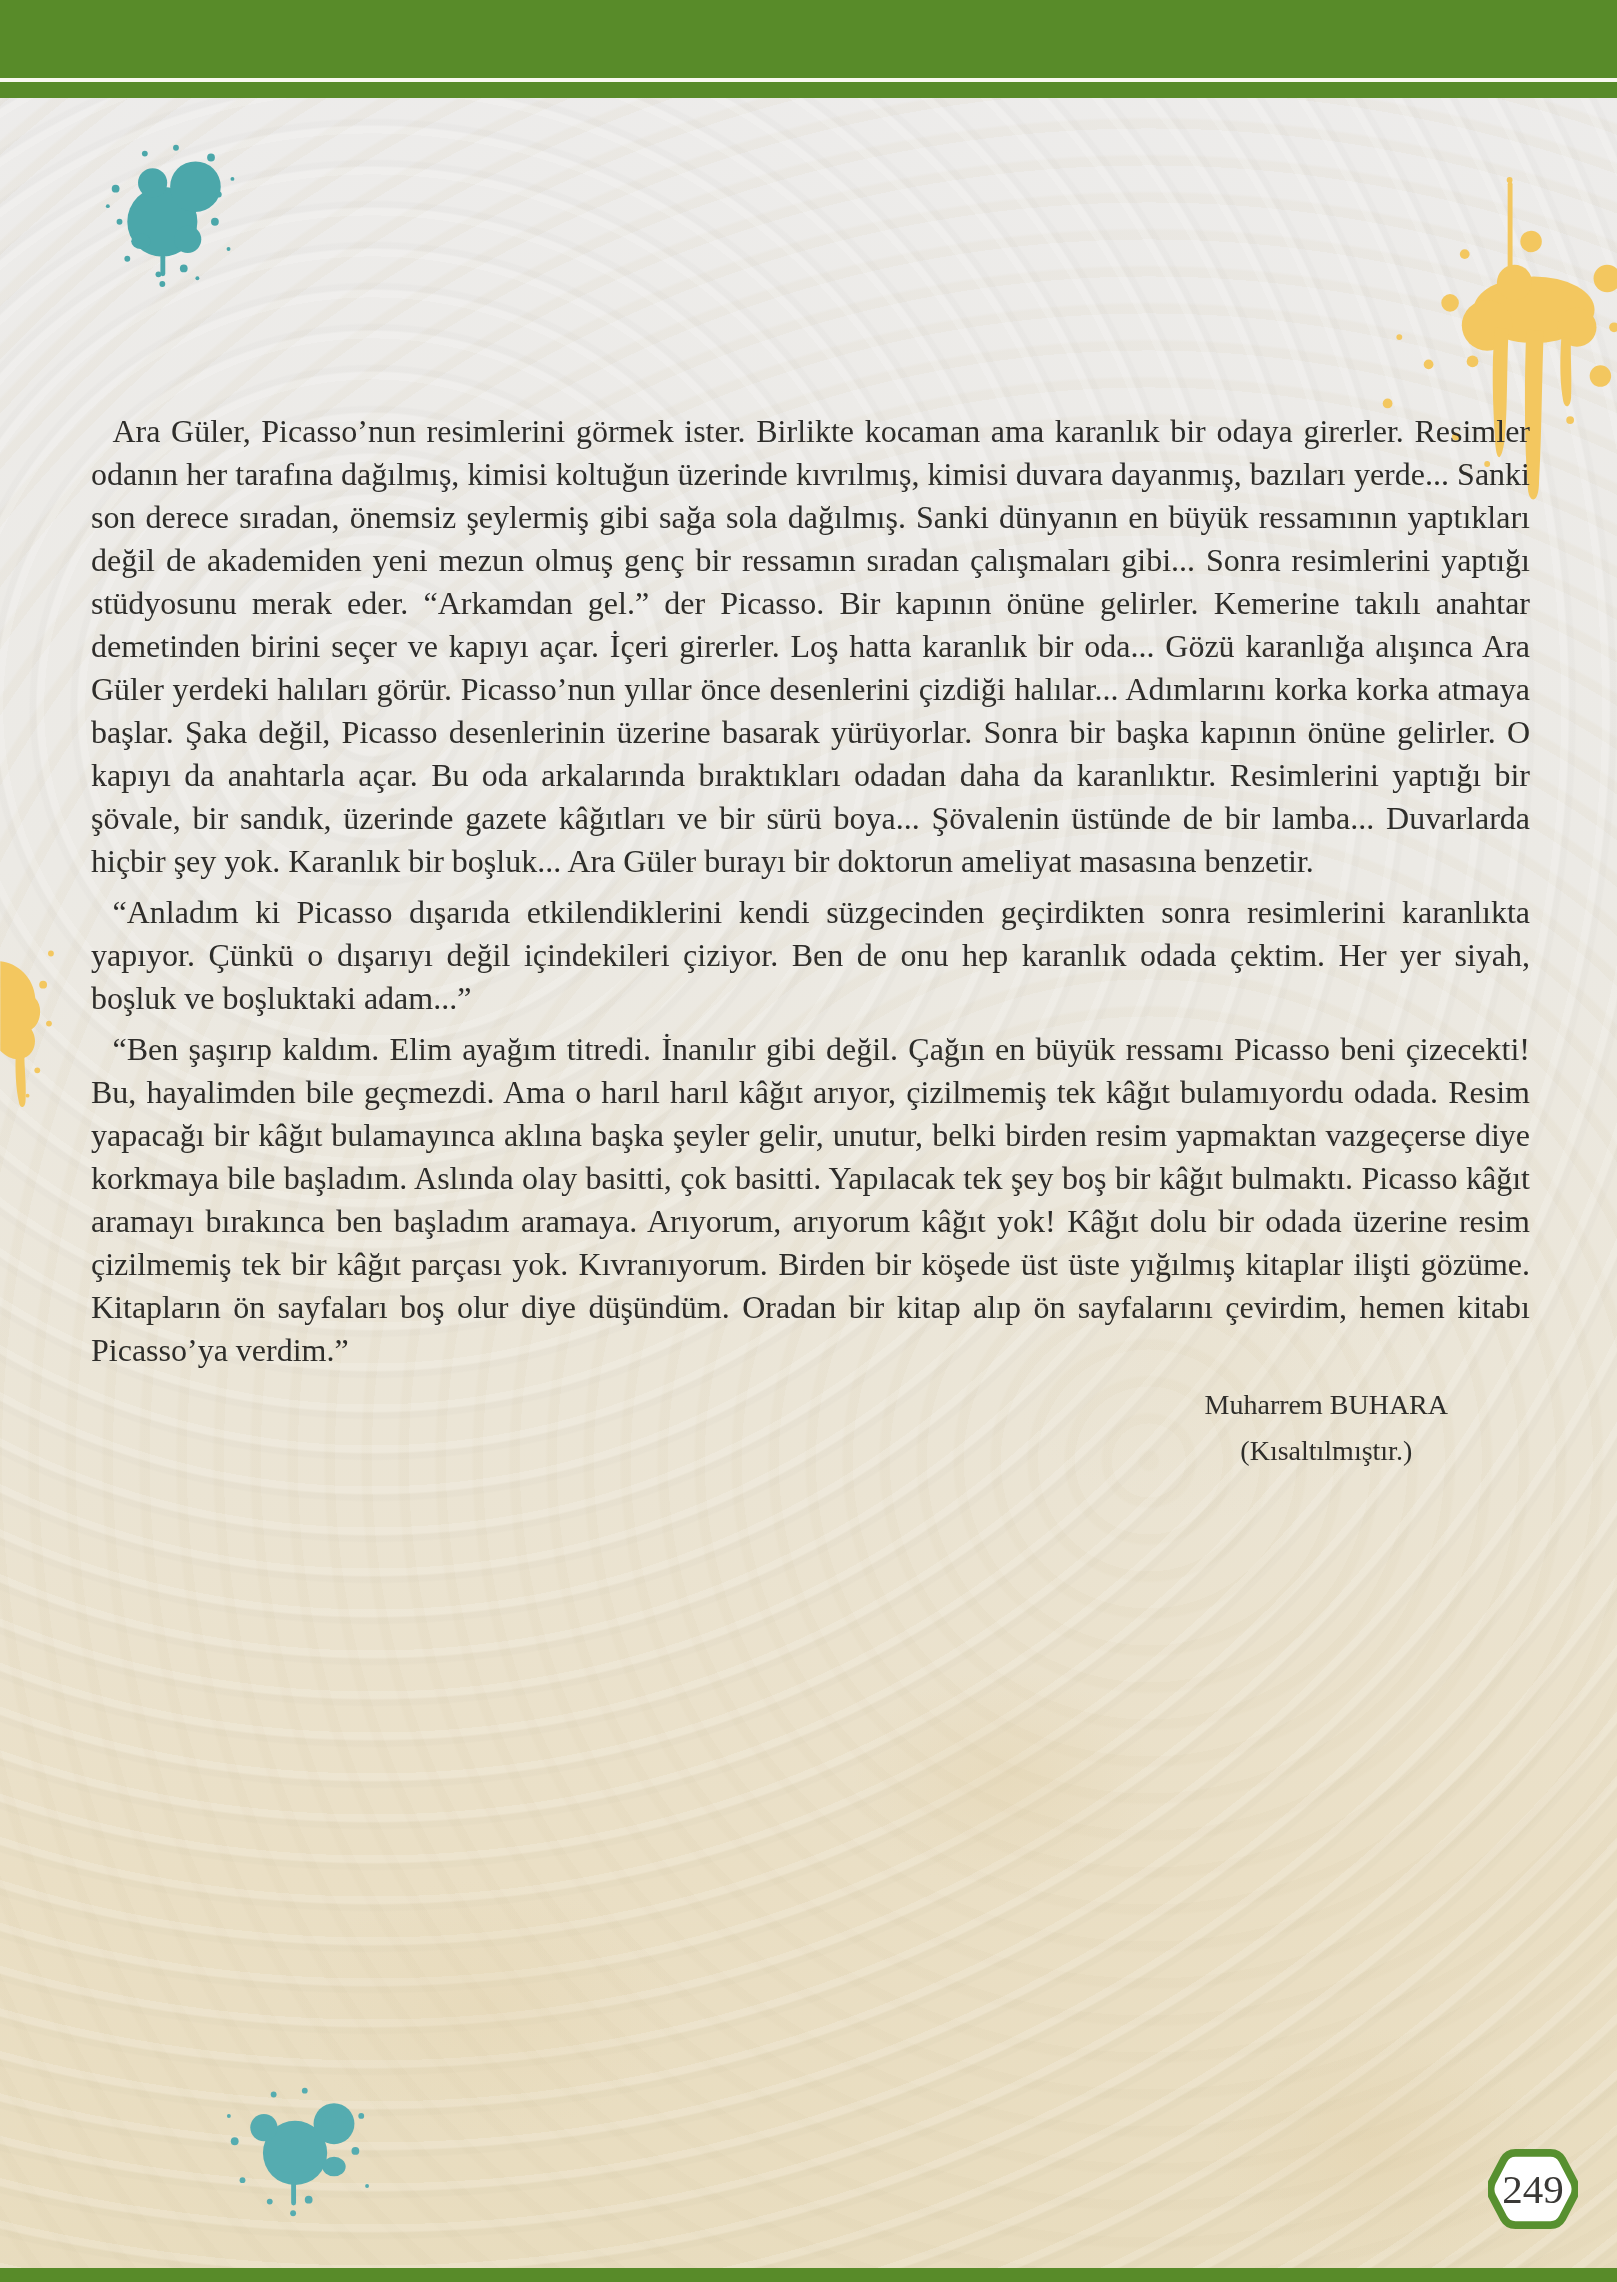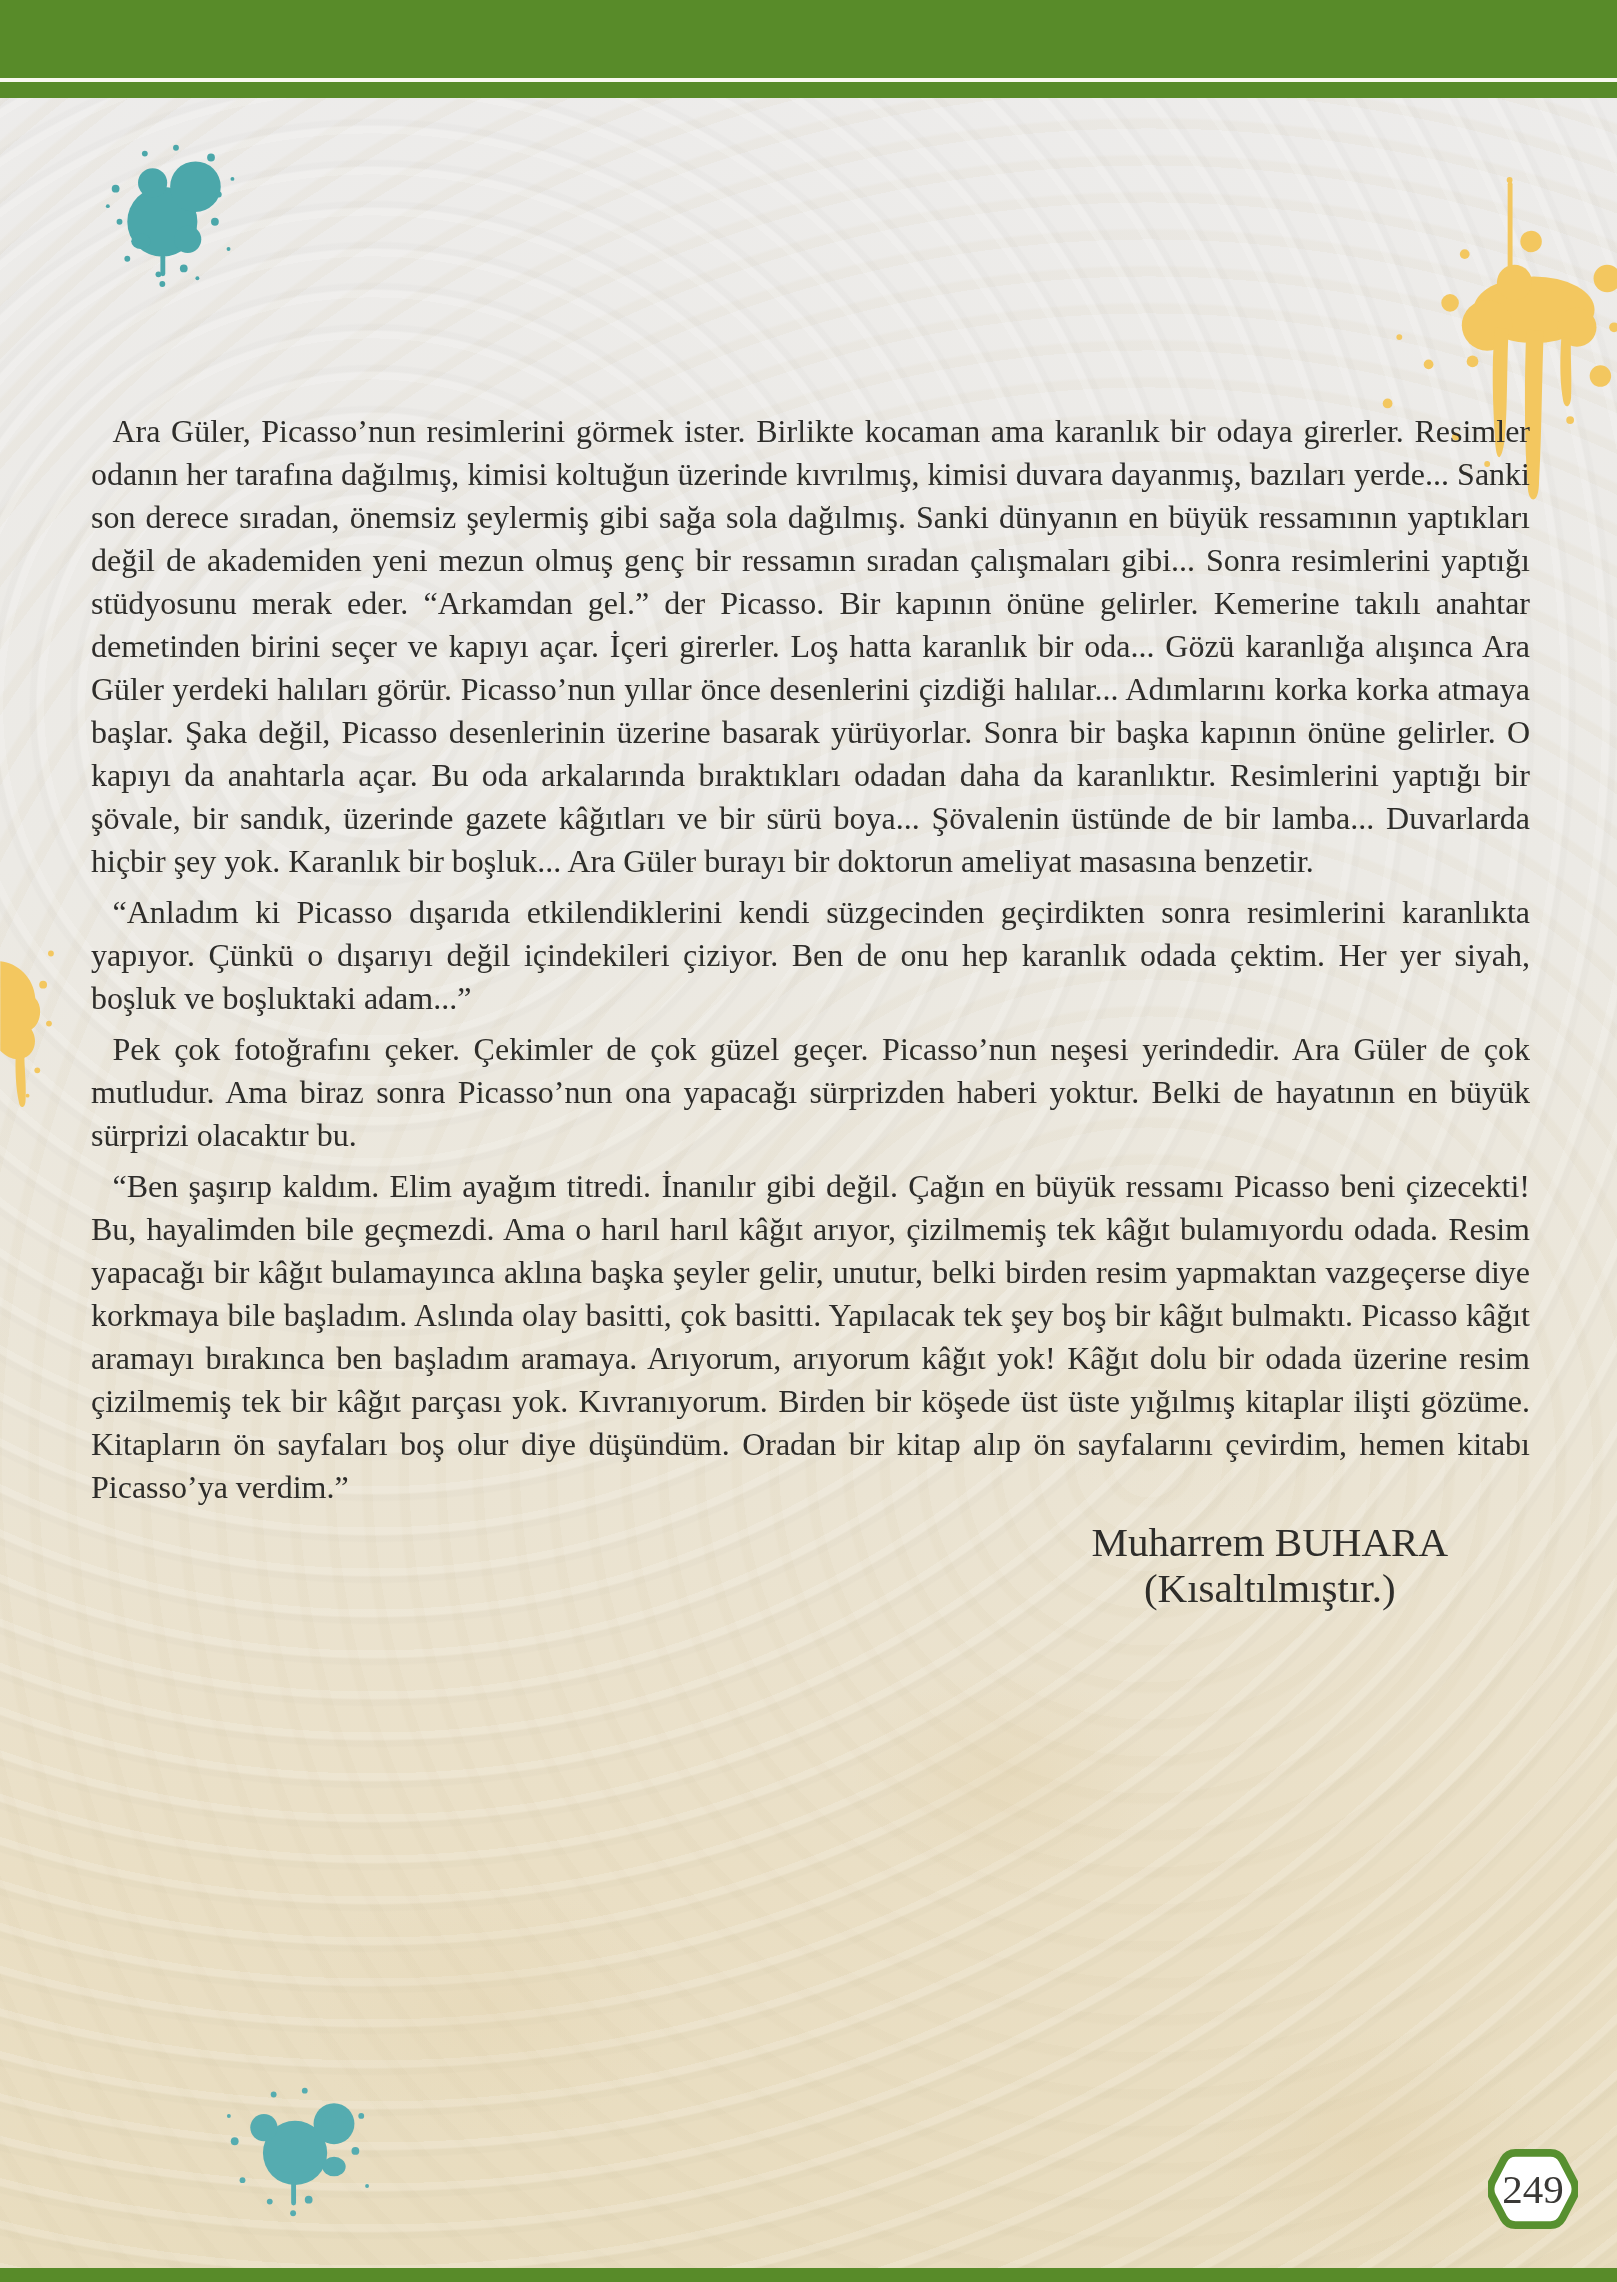--- a/index.html
+++ b/index.html
@@ -80,21 +80,21 @@
   .story p.italic {
   }
   .attribution {
     margin-top: 9.8px;
     display: flex;
     justify-content: flex-end;
     padding-right: 90px;
   }
   .attribution .inner {
     text-align: center;
-    font-size: 41px;
+    font-size: 28px;
     line-height: 46px;
     color: #2e2d2a;
   }
   .page-badge {
     position: absolute;
     left: 1488px;
     top: 2147px;
     z-index: 4;
   }
   .page-badge text {
@@ -186,21 +186,20 @@
     <circle cx="146" cy="40" r="3"></circle>
   <circle cx="88" cy="14" r="3"></circle>
     <circle cx="56" cy="18" r="3"></circle>
     <circle cx="10" cy="40" r="2"></circle>
   <circle cx="152" cy="112" r="2"></circle>
 </svg>
 
 <div class="story">
   <p>Ara Güler, Picasso’nun resimlerini görmek ister. Birlikte kocaman ama karanlık bir odaya girerler. Resimler odanın her tarafına dağılmış, kimisi koltuğun üzerinde kıvrılmış, kimisi duvara dayanmış, bazıları yerde... Sanki son derece sıradan, önemsiz şeylermiş gibi sağa sola dağılmış. Sanki dünyanın en büyük ressamının yaptıkları değil de akademiden yeni mezun olmuş genç bir ressamın sıradan çalışmaları gibi... Sonra resimlerini yaptığı stüdyosunu merak eder. “Arkamdan gel.” der Picasso. Bir kapının önüne gelirler. Kemerine takılı anahtar demetinden birini seçer ve kapıyı açar. İçeri girerler. Loş hatta karanlık bir oda... Gözü karanlığa alışınca Ara Güler yerdeki halıları görür. Picasso’nun yıllar önce desenlerini çizdiği halılar... Adımlarını korka korka atmaya başlar. Şaka değil, Picasso desenlerinin üzerine basarak yürüyorlar. Sonra bir başka kapının önüne gelirler. O kapıyı da anahtarla açar. Bu oda arkalarında bıraktıkları odadan daha da karanlıktır. Resimlerini yaptığı bir şövale, bir sandık, üzerinde gazete kâğıtları ve bir sürü boya... Şövalenin üstünde de bir lamba... Duvarlarda hiçbir şey yok. Karanlık bir boşluk... Ara Güler burayı bir doktorun ameliyat masasına benzetir.</p>
   <p class="italic">“Anladım ki Picasso dışarıda etkilendiklerini kendi süzgecinden geçirdikten sonra resimlerini karanlıkta yapıyor. Çünkü o dışarıyı değil içindekileri çiziyor. Ben de onu hep karanlık odada çektim. Her yer siyah, boşluk ve boşluktaki adam...”</p>
-  <p>Pek çok fotoğrafını çeker. Çekimler de çok güzel geçer. Picasso’nun neşesi yerindedir. Ara Güler de çok mutludur. Ama biraz sonra Picasso’nun ona yapacağı sürprizden haberi yoktur. Belki de hayatının en büyük sürprizi olacaktır bu.</p>
   <p class="italic">“Ben şaşırıp kaldım. Elim ayağım titredi. İnanılır gibi değil. Çağın en büyük ressamı Picasso beni çizecekti! Bu, hayalimden bile geçmezdi. Ama o harıl harıl kâğıt arıyor, çizilmemiş tek kâğıt bulamıyordu odada. Resim yapacağı bir kâğıt bulamayınca aklına başka şeyler gelir, unutur, belki birden resim yapmaktan vazgeçerse diye korkmaya bile başladım. Aslında olay basitti, çok basitti. Yapılacak tek şey boş bir kâğıt bulmaktı. Picasso kâğıt aramayı bırakınca ben başladım aramaya. Arıyorum, arıyorum kâğıt yok! Kâğıt dolu bir odada üzerine resim çizilmemiş tek bir kâğıt parçası yok. Kıvranıyorum. Birden bir köşede üst üste yığılmış kitaplar ilişti gözüme. Kitapların ön sayfaları boş olur diye düşündüm. Oradan bir kitap alıp ön sayfalarını çevirdim, hemen kitabı Picasso’ya verdim.”</p>
 
   <div class="attribution">
     <div class="inner">
       <div>Muharrem BUHARA</div>
       <div>(Kısaltılmıştır.)</div>
     </div>
   </div>
 </div>
 

